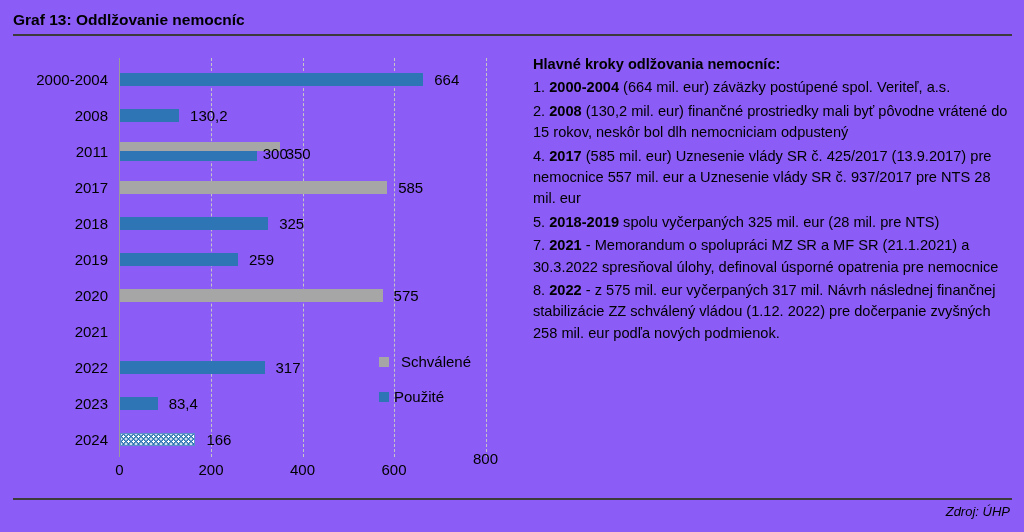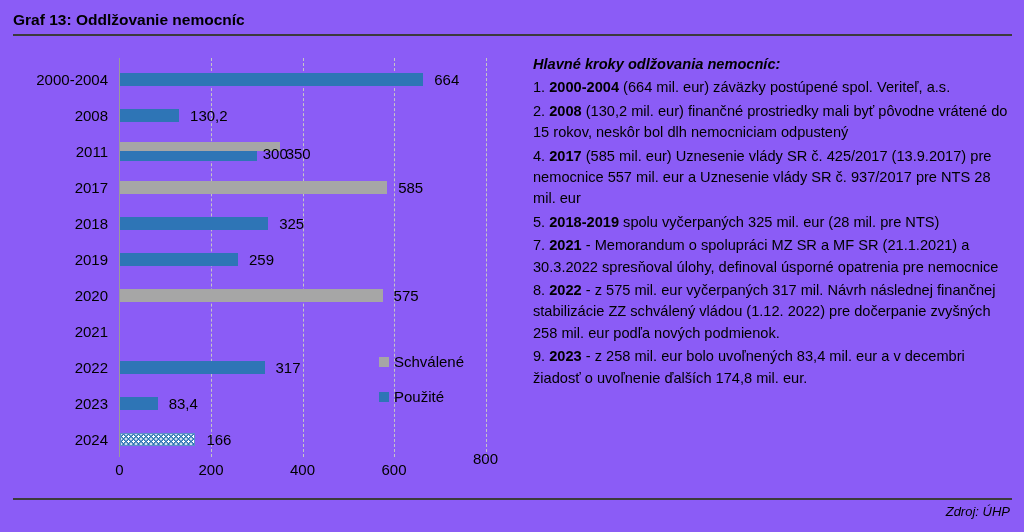--- a/index.html
+++ b/index.html
@@ -22,21 +22,21 @@
                                 radial-gradient(#ffffff 1.1px,rgba(0,0,0,0) 1.3px);
                background-size:5px 5px;background-position:0 0,2.5px 2.5px;
                border:1px solid #5b8fc9;box-sizing:border-box;}
   .vlabel{position:absolute;font-size:15px;height:19px;line-height:19px;white-space:nowrap;}
   .legend-item{position:absolute;display:flex;align-items:center;gap:5px;font-size:15px;height:18px;line-height:18px;}
   .swatch{width:10px;height:10px;flex:0 0 auto;}
 
   
   .notes{position:absolute;left:533px;top:54px;width:479px;font-size:14.6px;line-height:21.4px;}
   .notes p{margin:0 0 2px 0;}
-  .notes .heading{font-weight:bold;font-style:italic;}
+  .notes .heading{font-weight:bold;}
 </style>
 </head>
 <body>
 
 <div class="page">
   <div class="title">Graf 13: Oddlžovanie nemocníc</div>
   <div class="rule rule-top"></div>
 
   <div class="chart">
       <div class="xtick" style="left: 89.5px; top: 461px;">0</div>
@@ -77,36 +77,35 @@
       <div class="bar" style="left: 119.5px; top: 360.5px; width: 145.028px; height: 13px; background-color: rgb(46, 117, 182);"></div>
       <div class="vlabel" style="left: 275.527px; top: 357.5px;">317</div>
       <div class="cat" style="top: 393.5px;">2023</div>
       <div class="bar" style="left: 119.5px; top: 396.5px; width: 38.1555px; height: 13px; background-color: rgb(46, 117, 182);"></div>
       <div class="vlabel" style="left: 168.655px; top: 393.5px;">83,4</div>
       <div class="cat" style="top: 429.5px;">2024</div>
       <div class="bar pattern" style="left: 119.5px; top: 432.5px; width: 75.945px; height: 13px; background-color: rgb(46, 117, 182);"></div>
       <div class="vlabel" style="left: 206.445px; top: 429.5px;">166</div>
       <div class="legend-item" style="left: 379px; top: 353px;">
         <div class="swatch" style="background: rgb(166, 166, 166);"></div>
-        <div style="white-space: nowrap;">Schválené</div>
+        <div style="white-space: nowrap; margin-left: 7px;">Schválené</div>
       </div>
       <div class="legend-item" style="left: 379px; top: 388px;">
         <div class="swatch" style="background: rgb(46, 117, 182);"></div>
         <div style="white-space: nowrap;">Použité</div>
       </div>
     </div>
 
   <div class="notes">
     <p class="heading">Hlavné kroky odlžovania nemocníc:</p>
     <div>
         <p>1. <b>2000-2004</b> (664 mil. eur) záväzky postúpené spol. Veriteľ, a.s.</p>
         <p>2. <b>2008</b> (130,2 mil. eur) finančné prostriedky mali byť pôvodne vrátené do 15 rokov, neskôr bol dlh nemocniciam odpustený</p>
         <p>4. <b>2017</b> (585 mil. eur) Uznesenie vlády SR č. 425/2017 (13.9.2017) pre nemocnice 557 mil. eur a Uznesenie vlády SR č. 937/2017 pre NTS 28 mil. eur</p>
         <p>5. <b>2018-2019</b> spolu vyčerpaných 325 mil. eur (28 mil. pre NTS)</p>
         <p>7. <b>2021</b> - Memorandum o spolupráci MZ SR a MF SR (21.1.2021) a 30.3.2022 spresňoval úlohy, definoval úsporné opatrenia pre nemocnice</p>
         <p>8. <b>2022</b> - z 575 mil. eur vyčerpaných 317 mil. Návrh následnej finančnej stabilizácie ZZ schválený vládou (1.12. 2022) pre dočerpanie zvyšných 258 mil. eur podľa nových podmienok.</p>
-        <p>9. <b>2023</b> - z 258 mil. eur bolo uvoľnených 83,4 mil. eur a v decembri žiadosť o uvoľnenie ďalších 174,8 mil. eur.</p>
       </div>
   </div>
 
   <div class="rule rule-bottom"></div>
   <div class="source">Zdroj: ÚHP</div>
 </div>
 
 </body></html>

